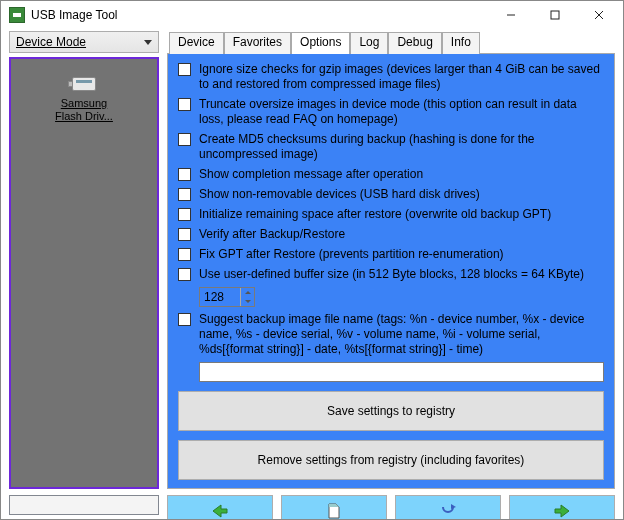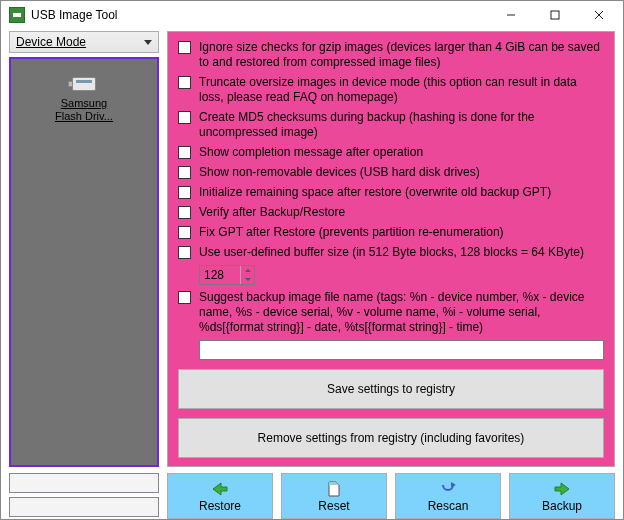--- a/index.html
+++ b/index.html
@@ -20,21 +20,21 @@
     .device-item { display: flex; flex-direction: column; align-items: center; gap: 2px; padding: 4px 0; }
     .device-item .dev-icon { width: 32px; height: 26px; position: relative; }
     .dev-icon .box { position: absolute; left: 4px; top: 8px; width: 24px; height: 14px; background: #e8e8e8; border: 1px solid #888; border-radius: 2px; }
     .dev-icon .strip { position: absolute; left: 8px; top: 11px; width: 16px; height: 3px; background: #79a; }
     .dev-icon .plug { position: absolute; left: 0; top: 12px; width: 6px; height: 6px; background: #bbb; border: 1px solid #888; }
     .device-item div.devlabel { text-align: center; width: 100%; font-size: 11px; line-height: 13px; white-space: pre-line; }
     .rightcol { flex: 1; display: flex; flex-direction: column; }
     .tabsrow { display: flex; height: 22px; padding-left: 2px; }
     .tab { padding: 2px 8px; border: 1px solid #aaa; border-bottom: none; background: #f4f4f4; margin-right: 0px; position: relative; top: 1px; }
     .tab.active { background: #fff; z-index: 2; }
-    .tabpane { flex: 1; border: 1px solid #aaa; background: #ec4899; padding: 8px 10px; display: flex; flex-direction: column; gap: 5px; overflow: hidden; }
+    .tabpane { flex: 1; border: 1px solid #aaa; background: #3b82f6; padding: 8px 10px; display: flex; flex-direction: column; gap: 5px; overflow: hidden; }
     .optrow { display: flex; align-items: flex-start; gap: 8px; }
     .checkbox { width: 13px; height: 13px; border: 1px solid #333; background: #fff; flex-shrink: 0; margin-top: 1px; }
     .optrow .txt { flex: 1; line-height: 15px; }
     .subinput { margin-left: 21px; display: flex; align-items: center; }
     .spinner { width: 56px; height: 20px; border: 1px solid #7a7a7a; display: flex; align-items: center; gap: 8px; }
     .spinner span { flex: 1; padding-left: 4px; }
     .spinbtns { width: 14px; display: flex; flex-direction: column; }
     .spinbtns div { height: 9px; border-left: 1px solid #aaa; display: flex; align-items:center; justify-content:center; }
     .spinbtns div::before { content:''; border-left:3px solid transparent; border-right:3px solid transparent; }
     .spinbtns .up::before { border-bottom:3px solid #555; }
@@ -91,20 +91,28 @@
             <div class="plug"></div>
               <div class="box"></div>
               <div class="strip"></div>
           </div>
           <div class="devlabel">Samsung
 Flash Driv...</div>
         </div>
       </div>
     </div>
     <div class="rightcol">
+      <div class="tabsrow">
+        <div class="tab"><span>Device</span></div>
+        <div class="tab"><span>Favorites</span></div>
+        <div class="tab active"><span>Options</span></div>
+        <div class="tab"><span>Log</span></div>
+        <div class="tab"><span>Debug</span></div>
+        <div class="tab"><span>Info</span></div>
+      </div>
       <div class="tabpane">
         <div class="optrow">
             <div class="checkbox"></div>
             <div class="txt">Ignore size checks for gzip images (devices larger than 4 GiB can be saved to and restored from compressed image files)</div>
           </div>
         <div class="optrow">
             <div class="checkbox"></div>
             <div class="txt">Truncate oversize images in device mode (this option can result in data loss, please read FAQ on homepage)</div>
           </div>
         <div class="optrow">

